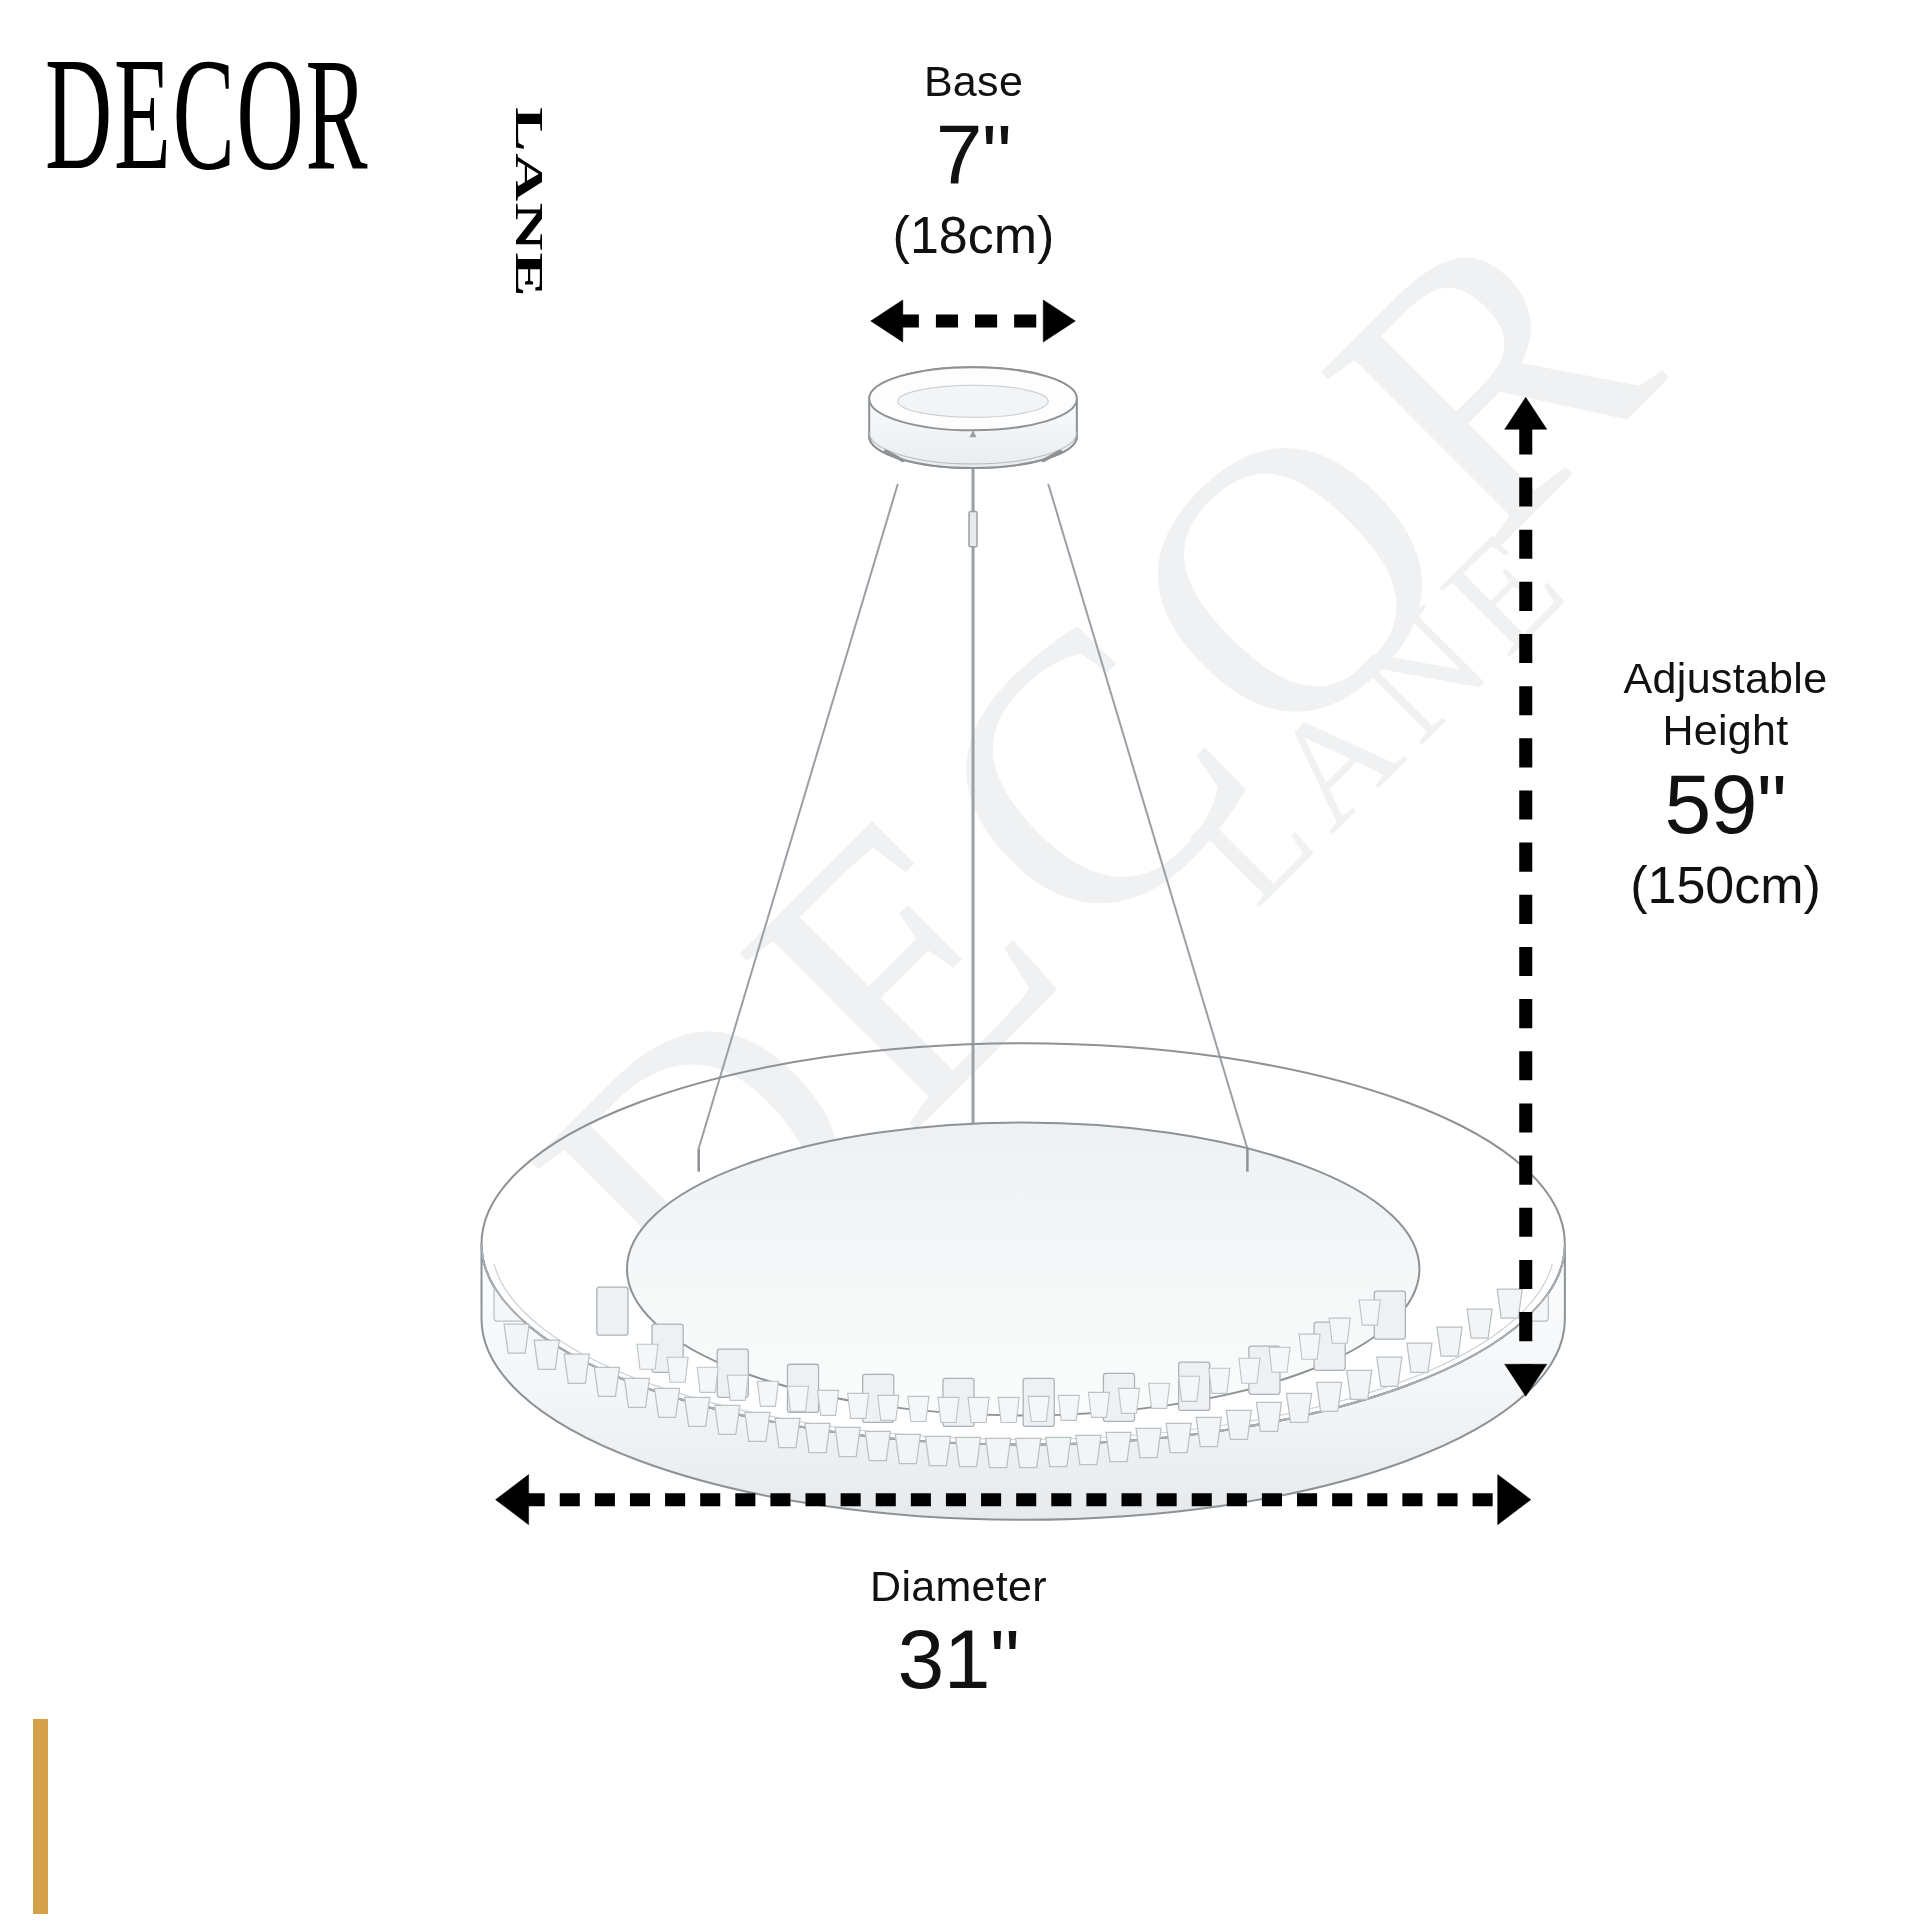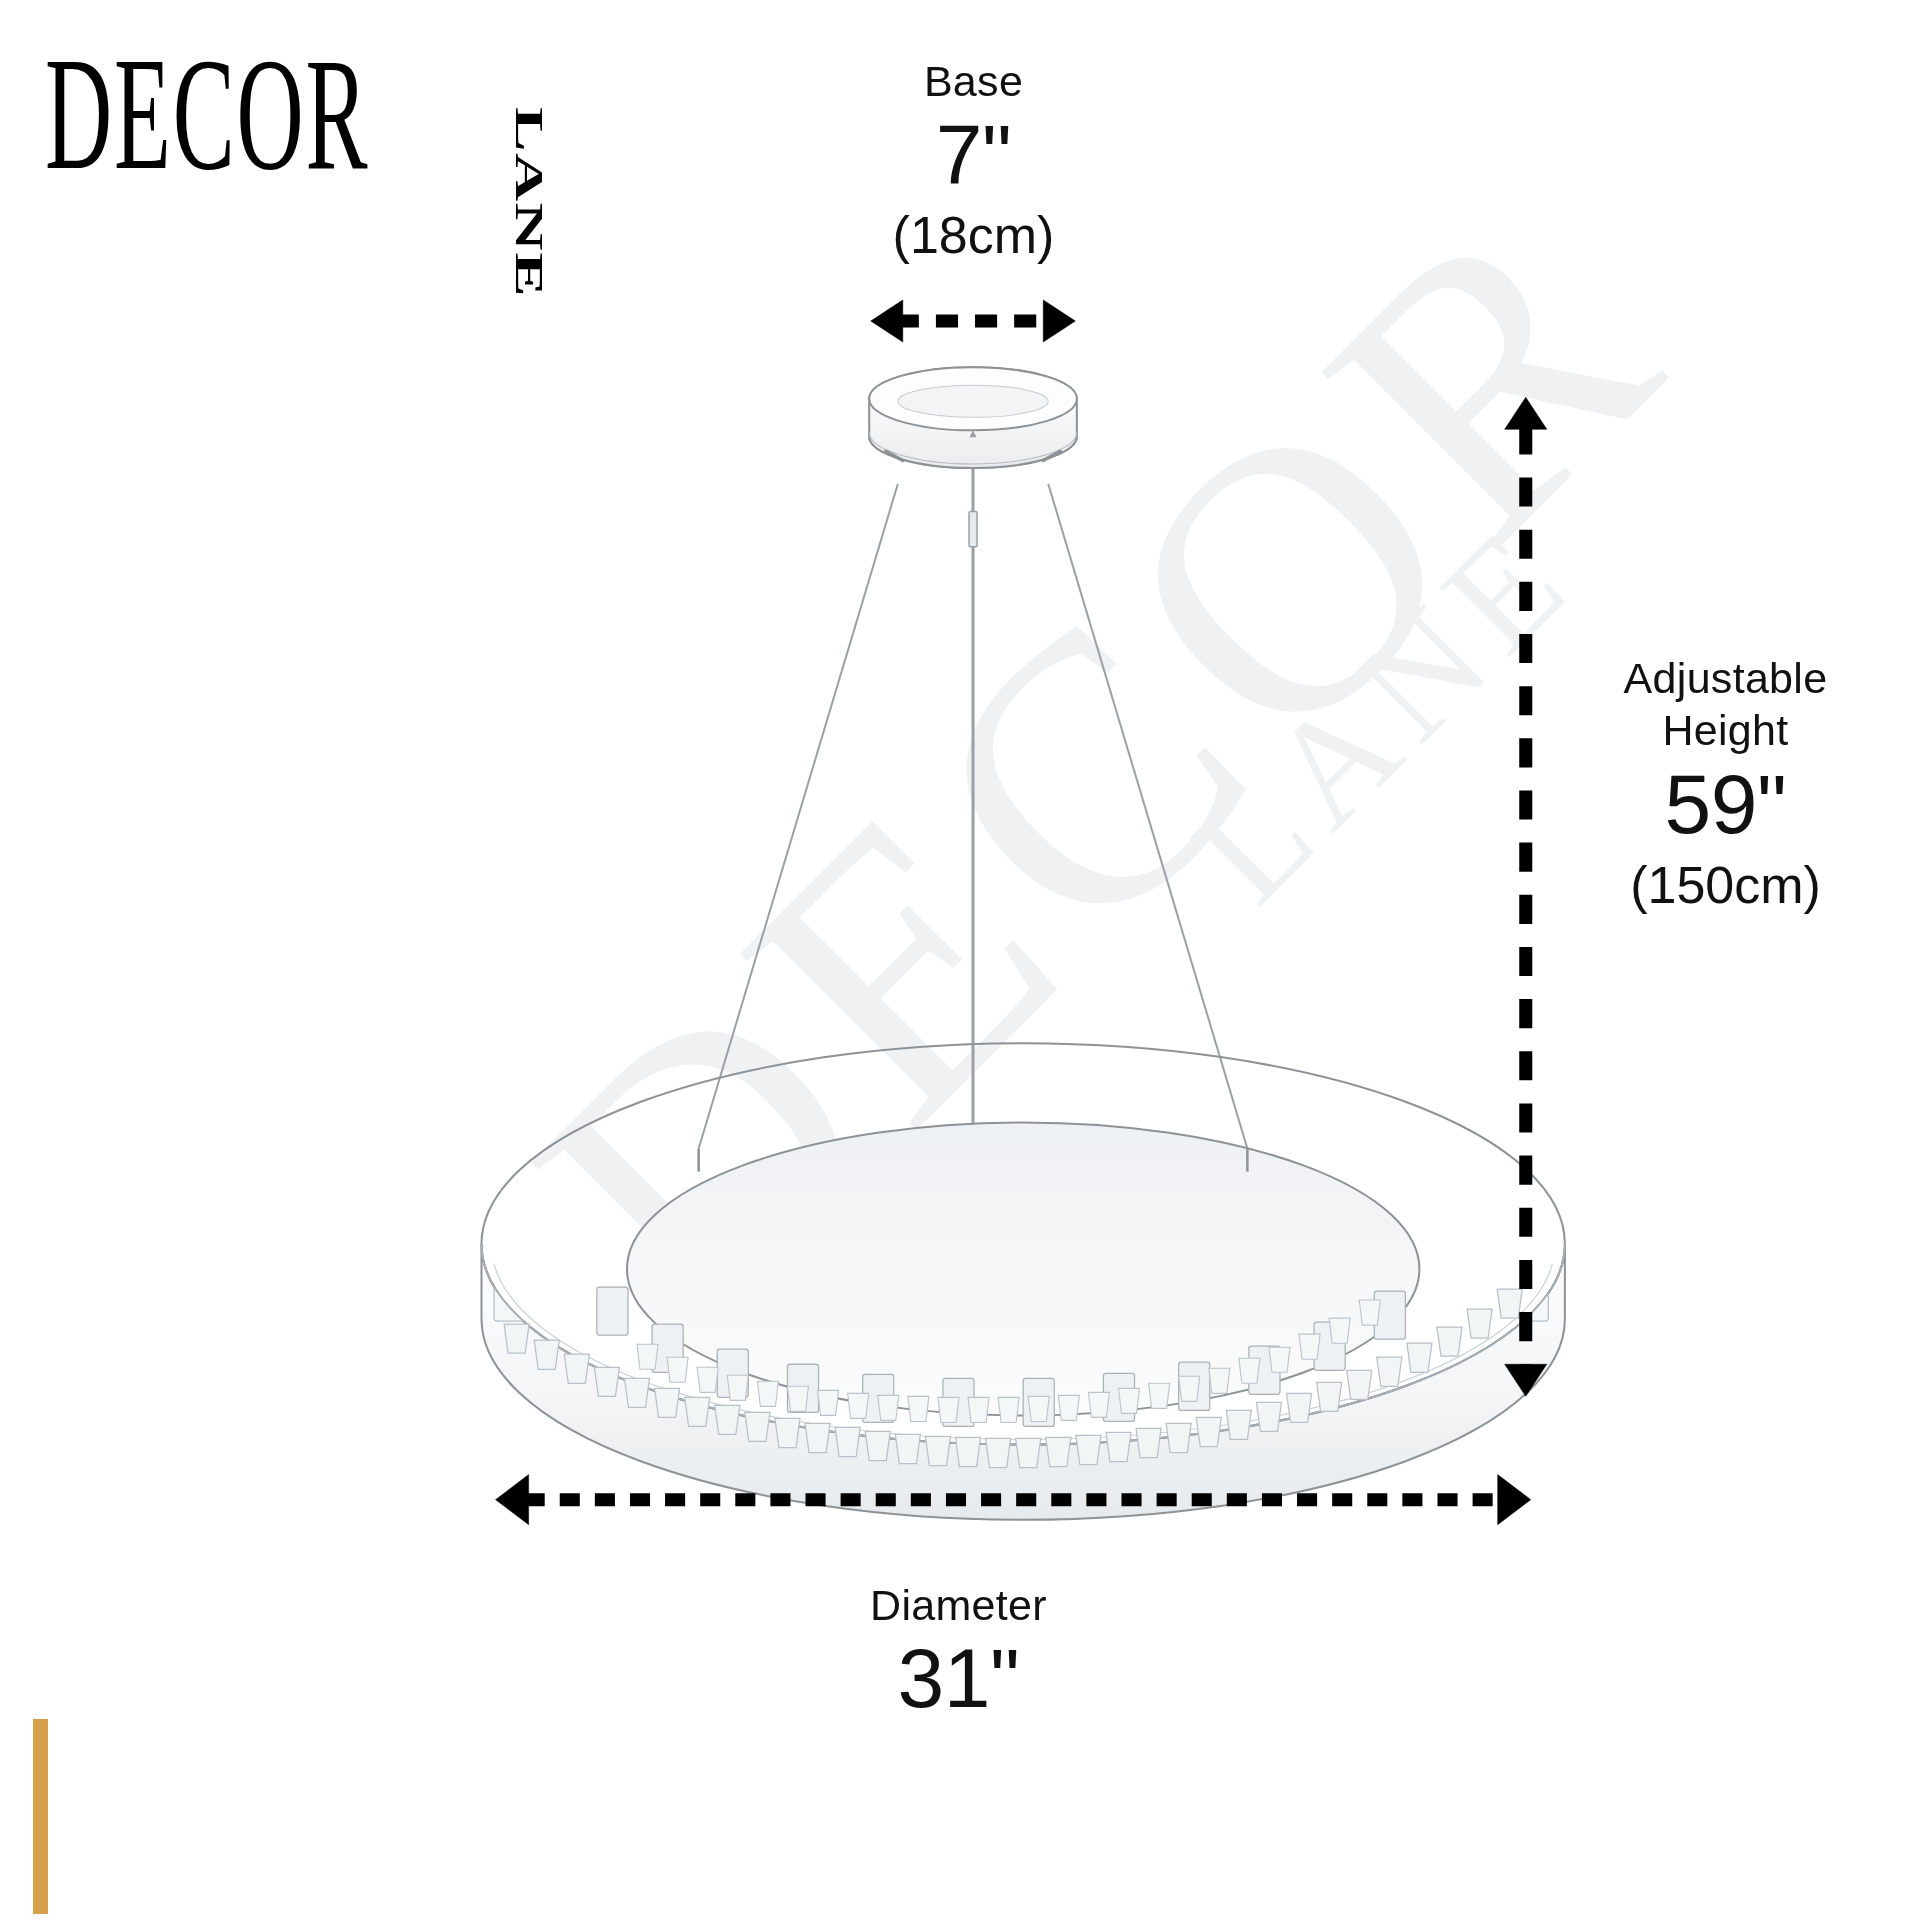--- a/index.html
+++ b/index.html
@@ -64,21 +64,21 @@
   }
 
   
   .dimblock{position:absolute;text-align:center;color:#111;}
   .dimblock .lbl{font-size:43px;line-height:1.22;font-weight:400;letter-spacing:0.3px;}
   .dimblock .big{font-size:84px;line-height:1.14;font-weight:400;letter-spacing:-0.5px;}
   .dimblock .cm{font-size:52px;line-height:1.25;font-weight:400;}
 
   #base-block{left:843px;top:55px;width:261px;}
   #height-block{left:1570px;top:622px;width:311px;margin-top:30px;}
-  #dia-block{left:818px;top:1560px;width:281px;margin-top:19px;}
+  #dia-block{left:818px;top:1560px;width:281px;}
 
   
   #goldbar{position:absolute;left:33px;top:1719px;width:15px;height:195px;background:#d4a04a;}
   #prodname{position:absolute;left:90px;top:1736px;font-size:108px;line-height:1;letter-spacing:0.5px;color:#111;}
 
   svg.layer{position:absolute;left:0;top:0;width:1926px;height:1926px;overflow:visible;}
 </style>
 </head>
 <body>
 

